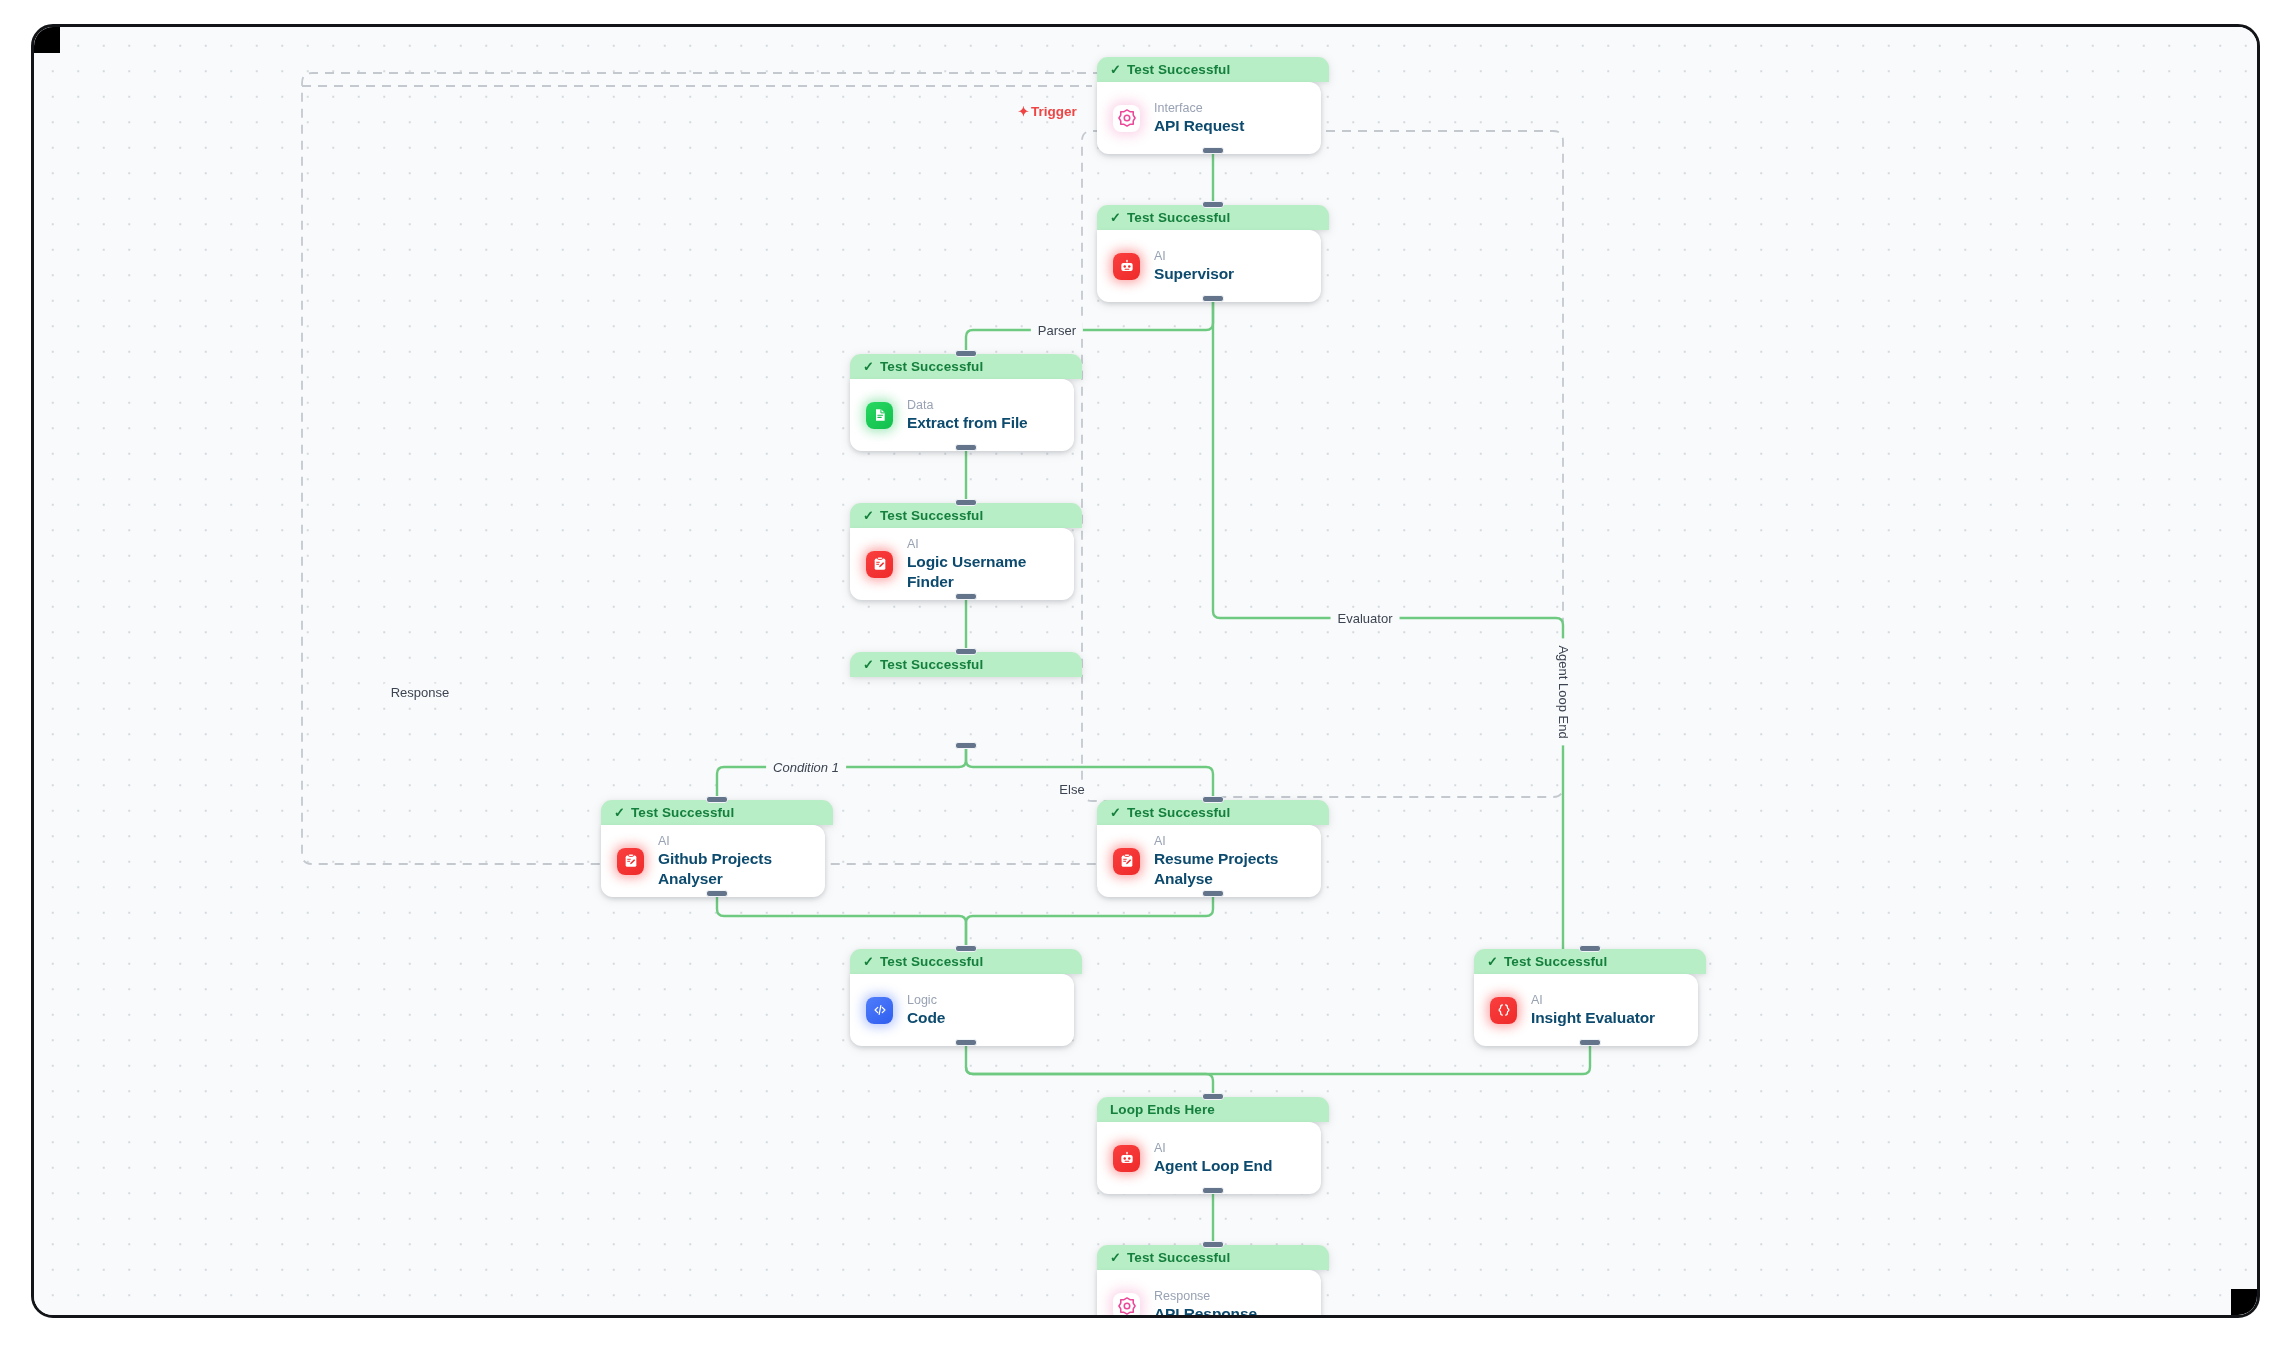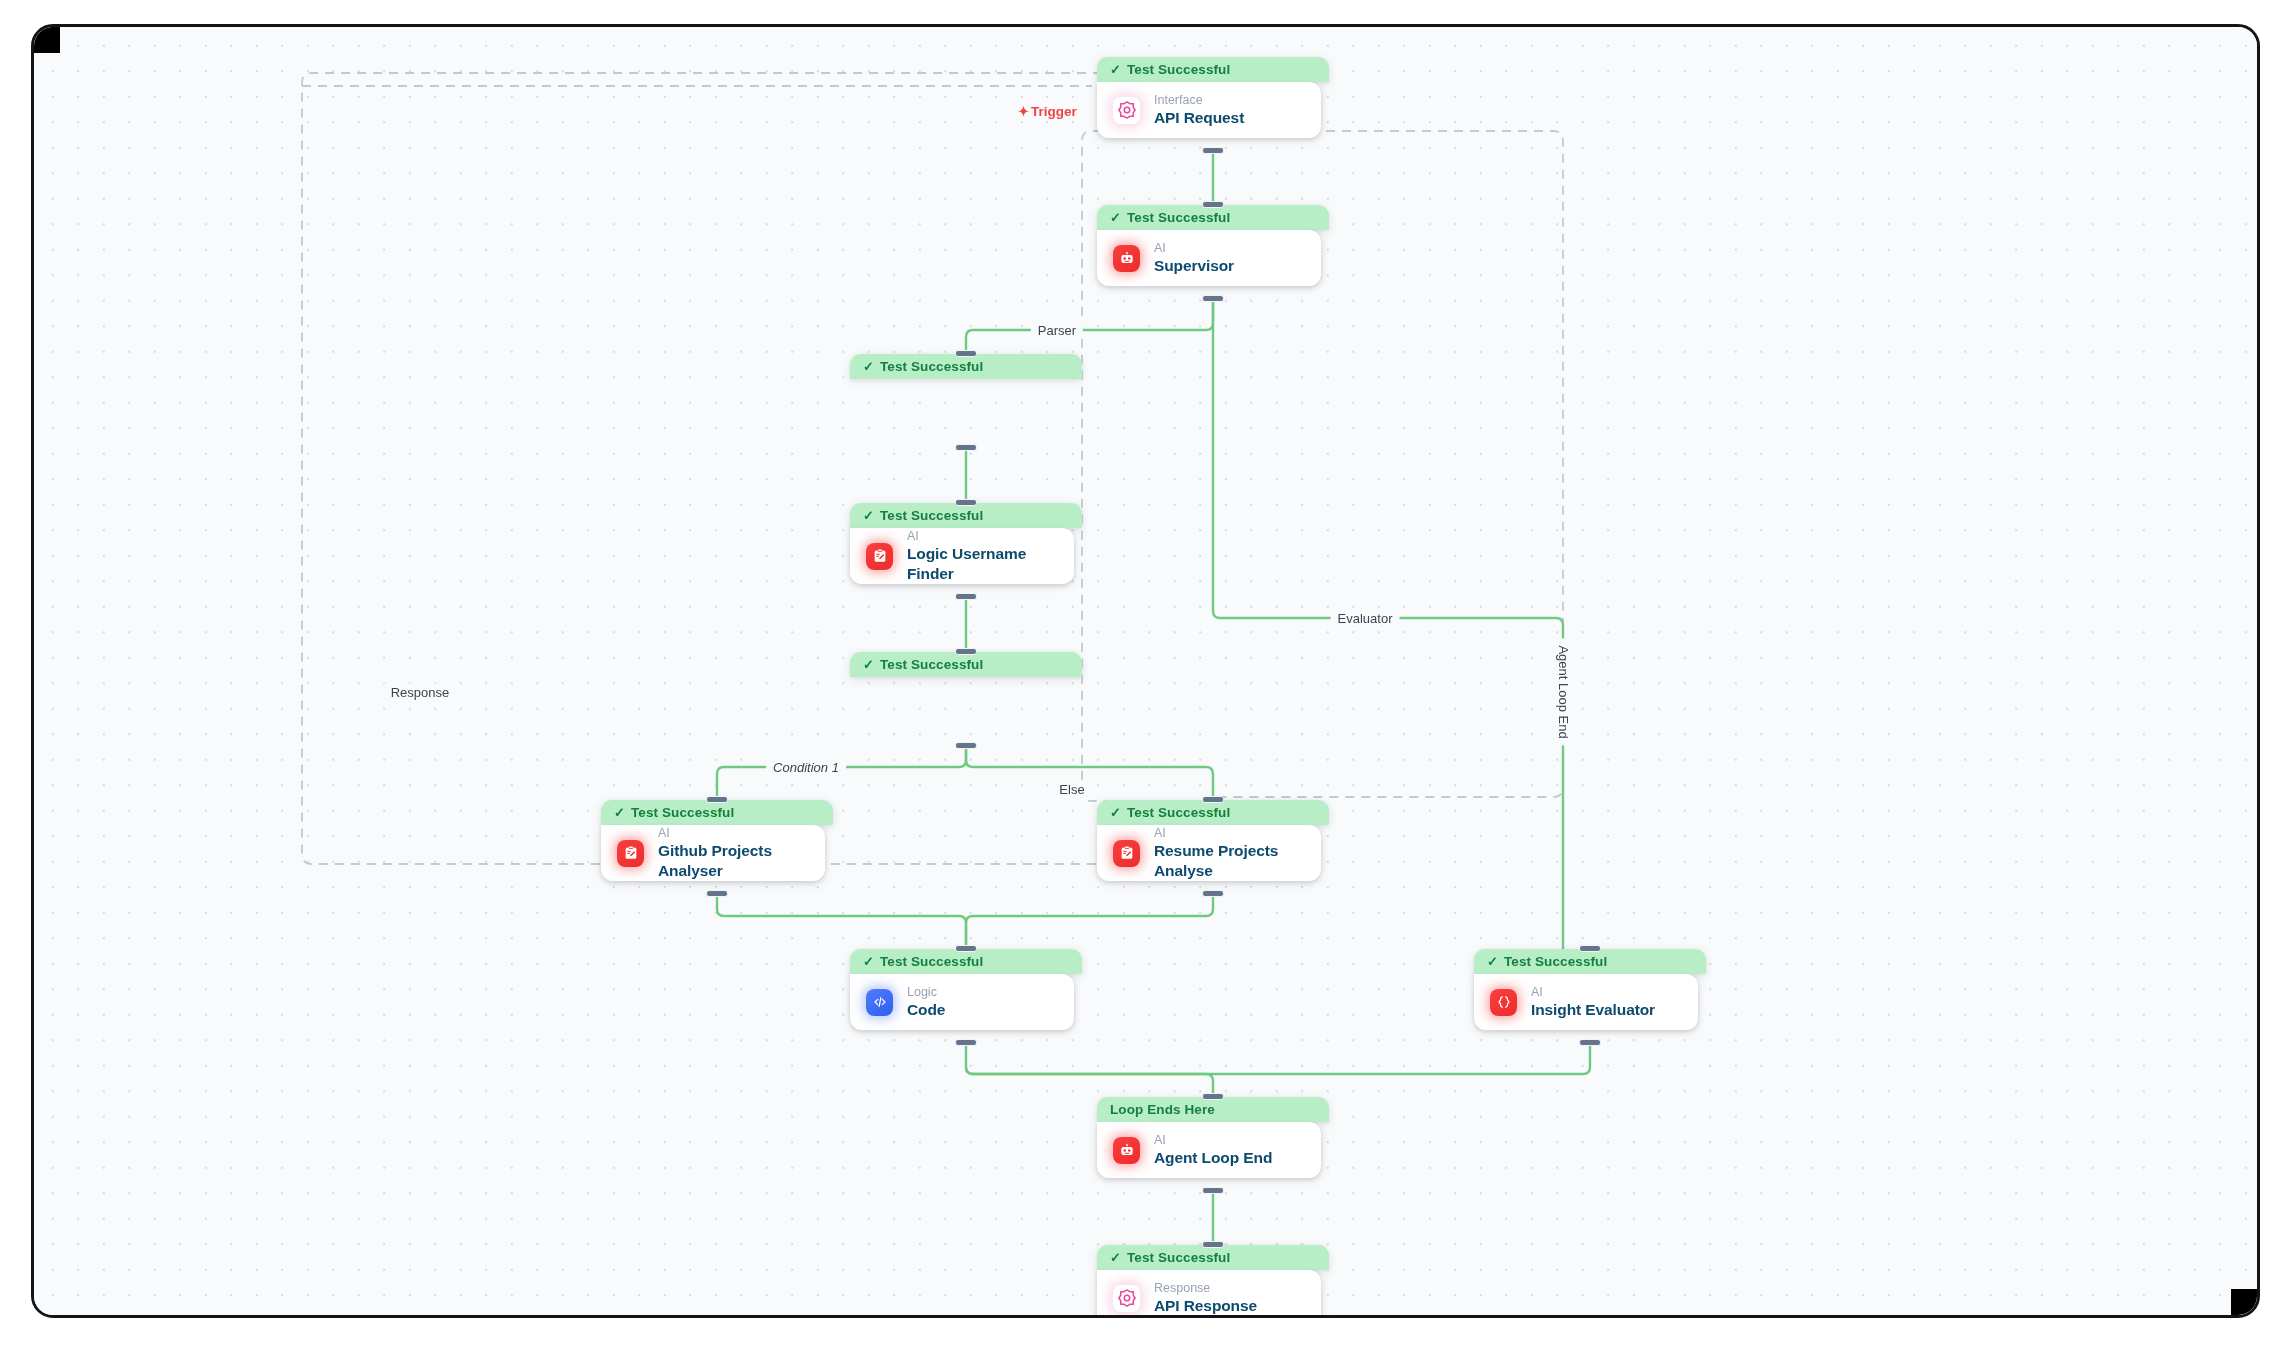--- a/index.html
+++ b/index.html
@@ -56,21 +56,21 @@
   }
   .node-status .chk {
     font-size: 13px; margin-right: 6px; color:#15803d; font-weight:700;
     line-height: 1;
   }
   .node-body {
     background: #ffffff;
     border-bottom-left-radius: 12px;
     border-bottom-right-radius: 12px;
     border-top-right-radius: 12px;
-    height: 56px;
+    height: 72px;
     display: flex; align-items: center;
     padding: 0 16px 0 16px;
     gap: 14px;
     position: relative;
     z-index: 1;
     margin-right: 8px;
     box-shadow: 0 2px 6px rgba(16,24,40,.08);
   }
   .node-icon {
     width: 27px; height: 27px;
@@ -224,20 +224,33 @@
             <span class="node-text">
               <span class="node-cat">AI</span>
               <span class="node-title">Supervisor</span>
             </span>
           </div>
         </div>
         <div class="node" style="left: 816px; top: 327px; width: 232px;">
           <div class="node-status">
             <span class="chk">✓</span>
             <span>Test Successful</span>
+          </div>
+          <div class="node-body">
+            <span class="node-icon ic-green">
+              <svg width="16" height="16" viewBox="0 0 24 24">
+                <path d="M6 3.4h7.6L19 8.8V20.6H6Z" fill="#fff" rx="2"></path>
+                <path d="M13.4 3.4v5.4H19" fill="none" stroke="#12bf4d" stroke-width="1.5" stroke-linejoin="round"></path>
+                <path d="M8.8 12.4h7 M8.8 15.6h5" stroke="#12bf4d" stroke-width="1.6" stroke-linecap="round"></path>
+              </svg>
+            </span>
+            <span class="node-text">
+              <span class="node-cat">Data</span>
+              <span class="node-title">Extract from File</span>
+            </span>
           </div>
         </div>
         <div class="node" style="left: 816px; top: 476px; width: 232px;">
           <div class="node-status">
             <span class="chk">✓</span>
             <span>Test Successful</span>
           </div>
           <div class="node-body">
             <span class="node-icon ic-red">
               <svg width="16" height="16" viewBox="0 0 24 24">

